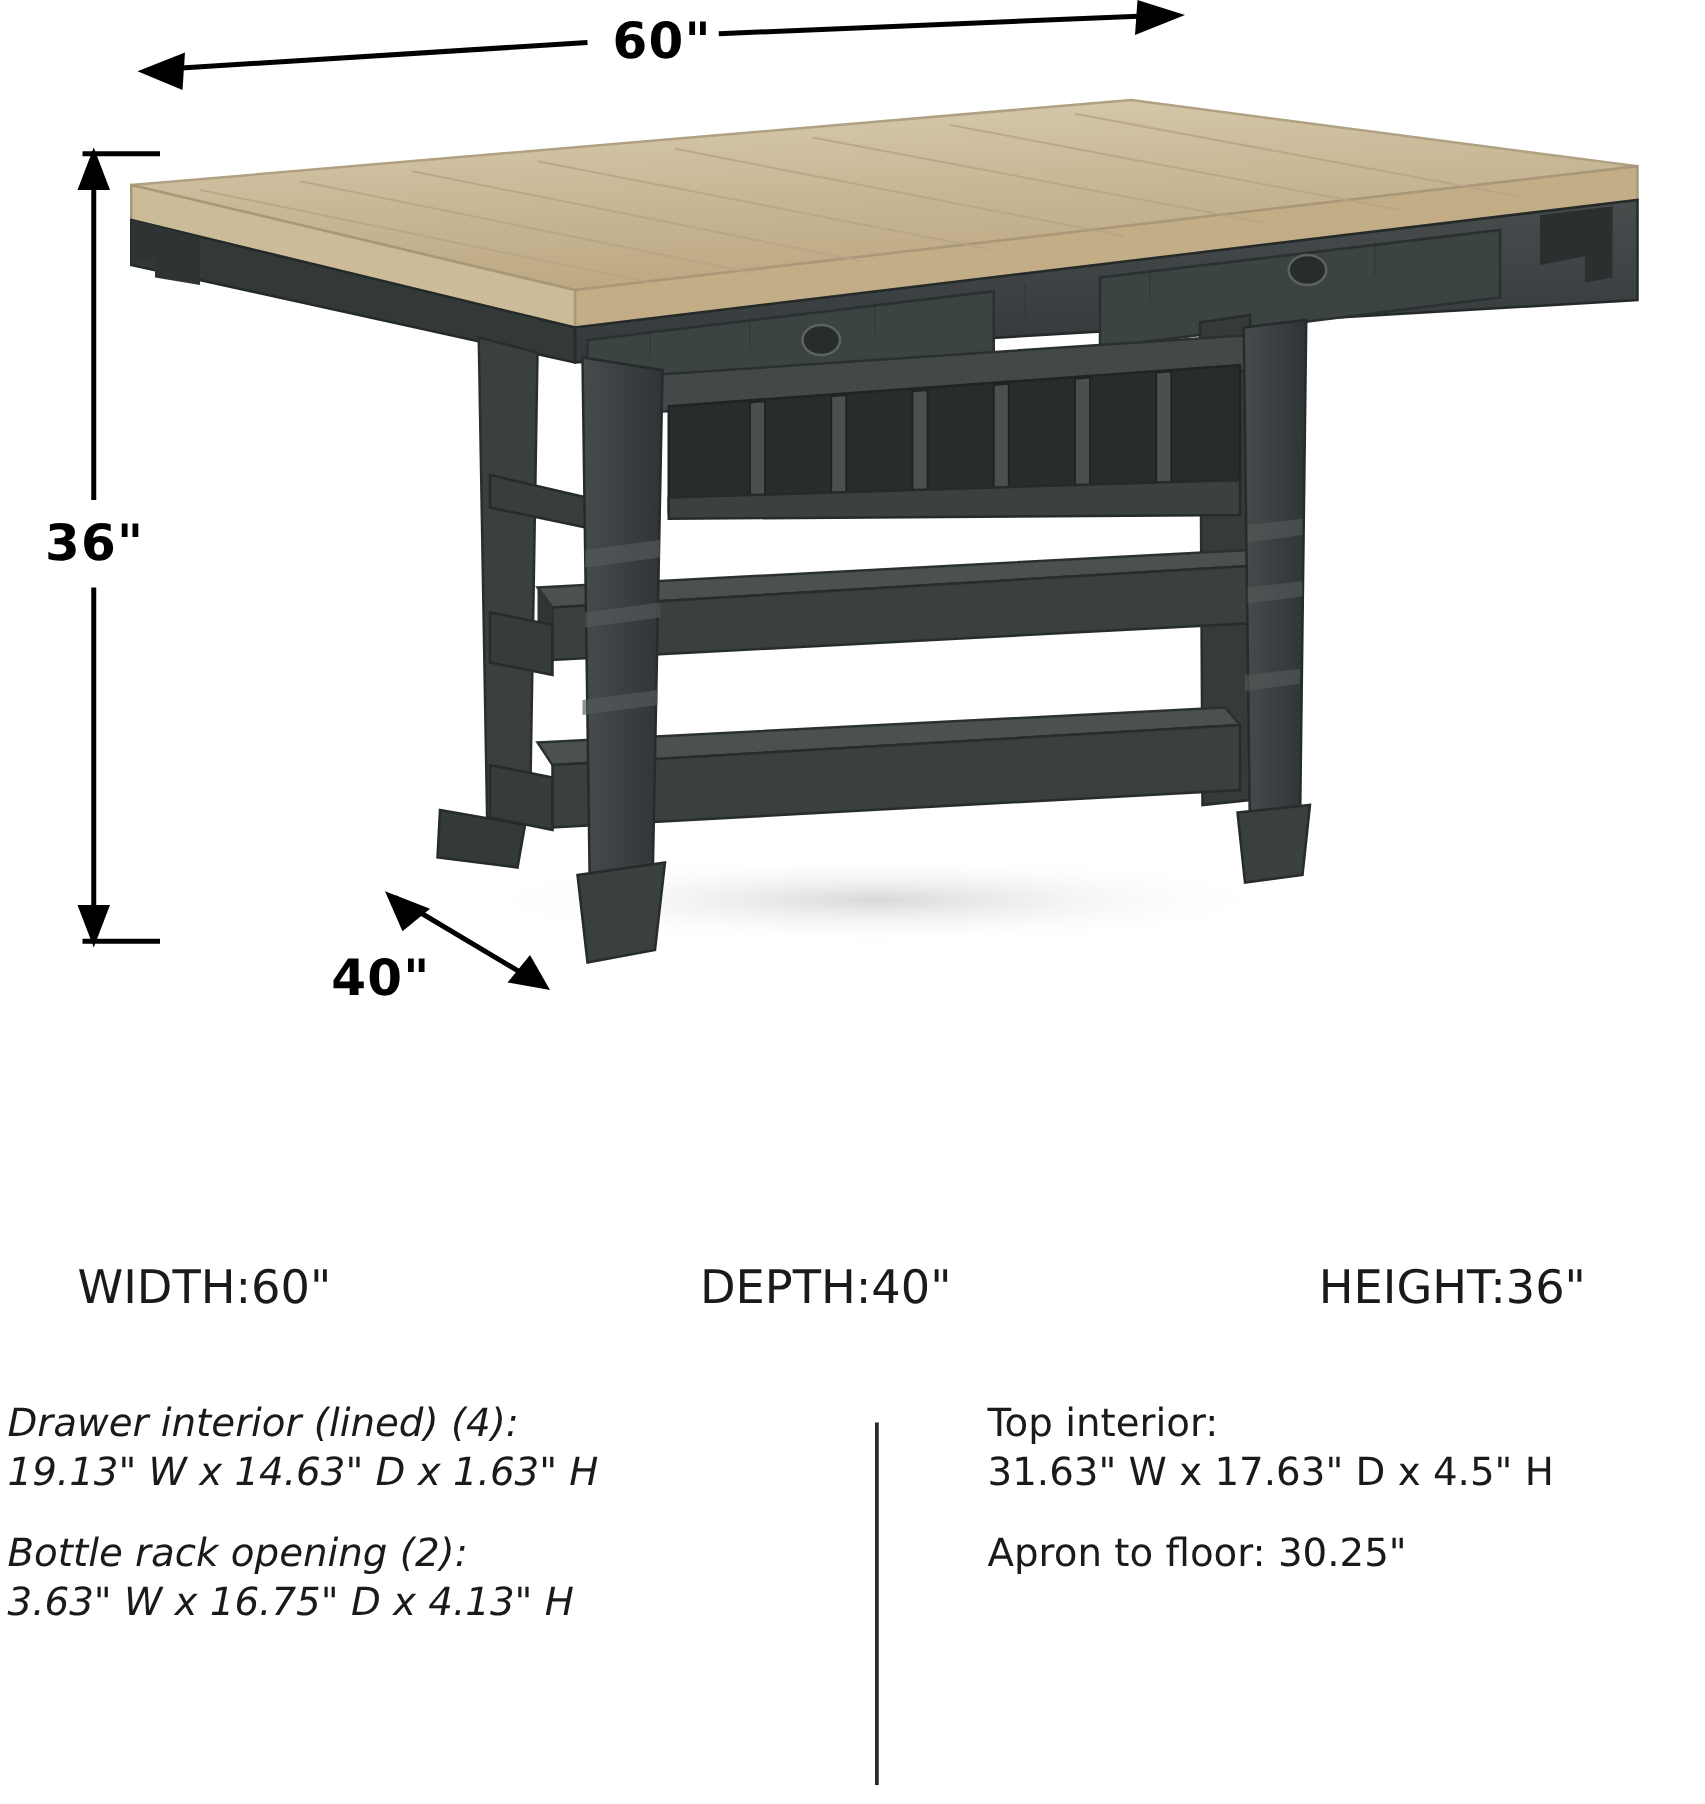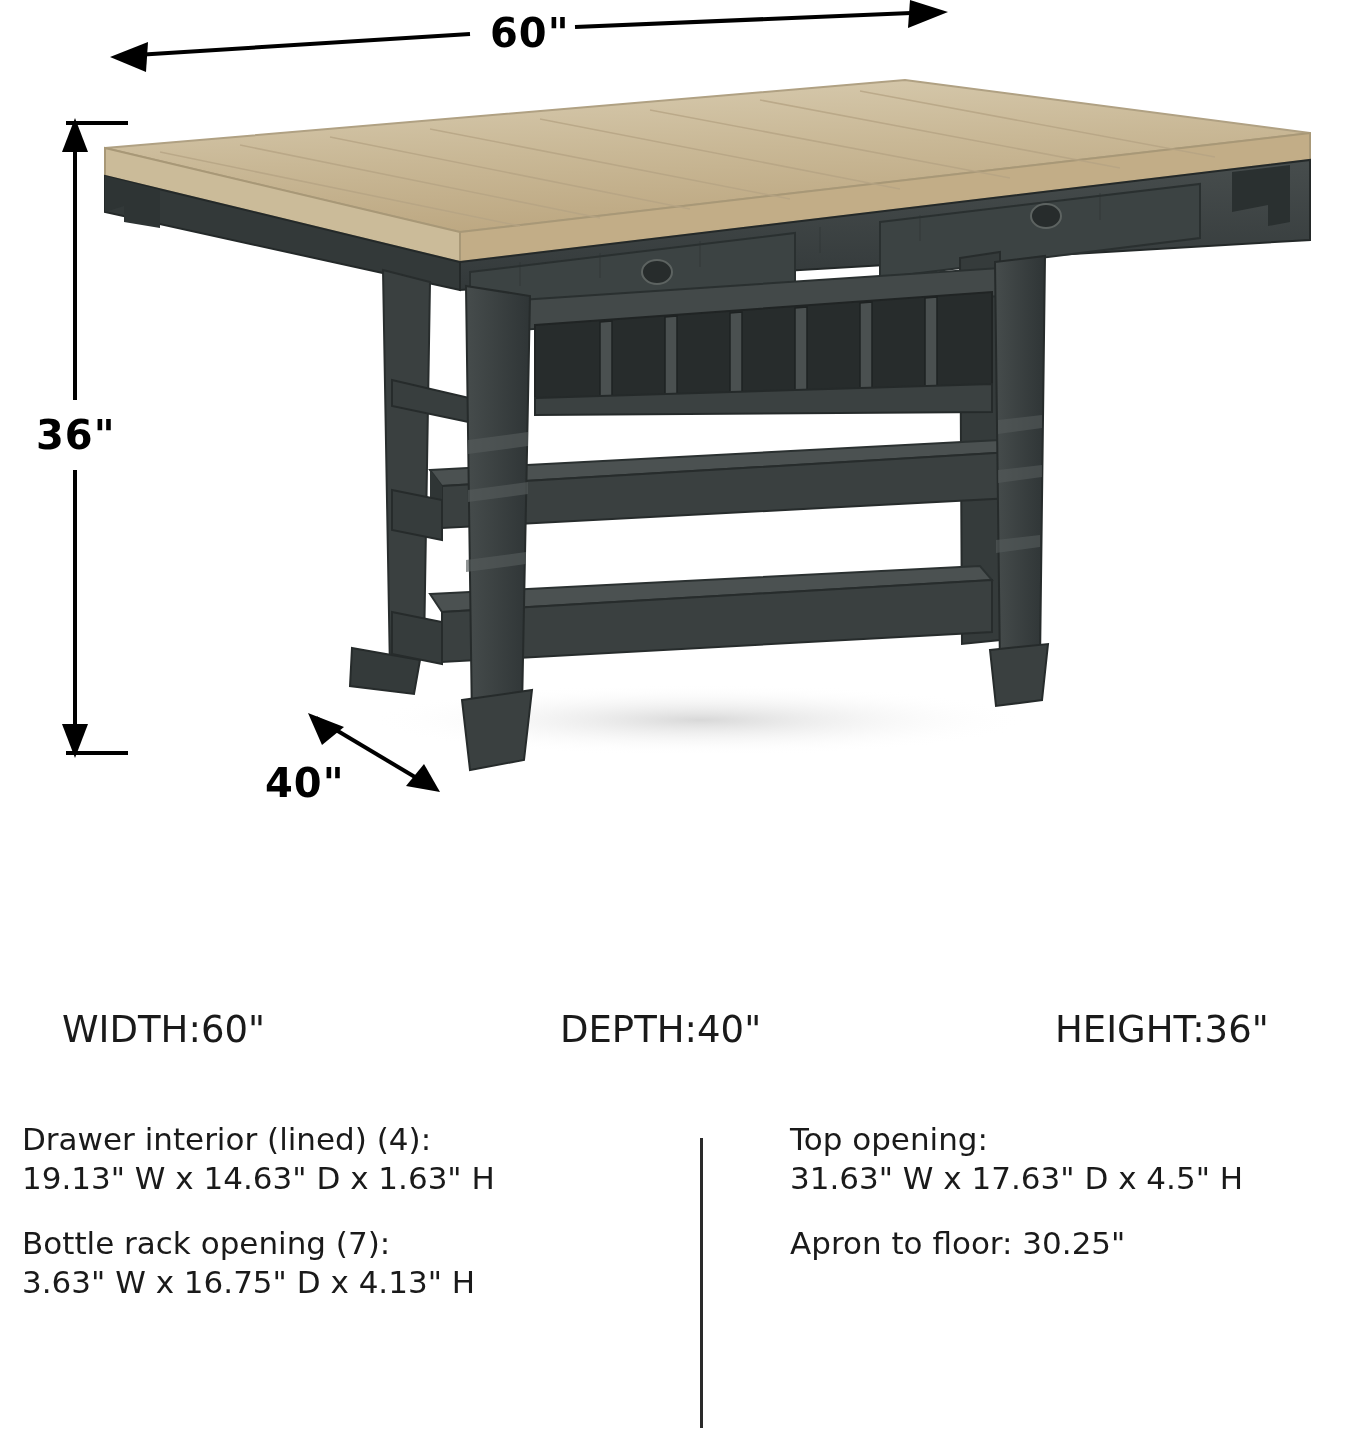--- a/index.html
+++ b/index.html
@@ -89,21 +89,21 @@
     left: 700px;
     top: 18px;
     width: 3px;
     height: 290px;
     background: #2a2a2a;
   }
   .spec-col {
     position: absolute;
     top: 0;
   }
-  #spec-col-left { left: 22px; width: 670px; }
+  #spec-col-left { left: 6px; width: 670px; font-style: italic; }
   #spec-col-right { left: 790px; width: 560px; }
 
   .spec-block {
     margin-bottom: 26px;
   }
   .spec-line {
     font-size: 31px;
     line-height: 39px;
     color: #1a1a1a;
     white-space: nowrap;
@@ -261,27 +261,27 @@
 
 <div id="specs">
   <div id="spec-divider"></div>
 
   <div class="spec-col" id="spec-col-left">
     <div class="spec-block">
       <div class="spec-line">Drawer interior (lined) (4):</div>
       <div class="spec-line">19.13" W x 14.63" D x 1.63" H</div>
     </div>
     <div class="spec-block">
-      <div class="spec-line">Bottle rack opening (7):</div>
+      <div class="spec-line">Bottle rack opening (2):</div>
       <div class="spec-line">3.63" W x 16.75" D x 4.13" H</div>
     </div>
   </div>
 
   <div class="spec-col" id="spec-col-right">
     <div class="spec-block">
-      <div class="spec-line">Top opening:</div>
+      <div class="spec-line">Top interior:</div>
       <div class="spec-line">31.63" W x 17.63" D x 4.5" H</div>
     </div>
     <div class="spec-block">
       <div class="spec-line">Apron to floor: 30.25"</div>
     </div>
   </div>
 </div>
 
 </body></html>

